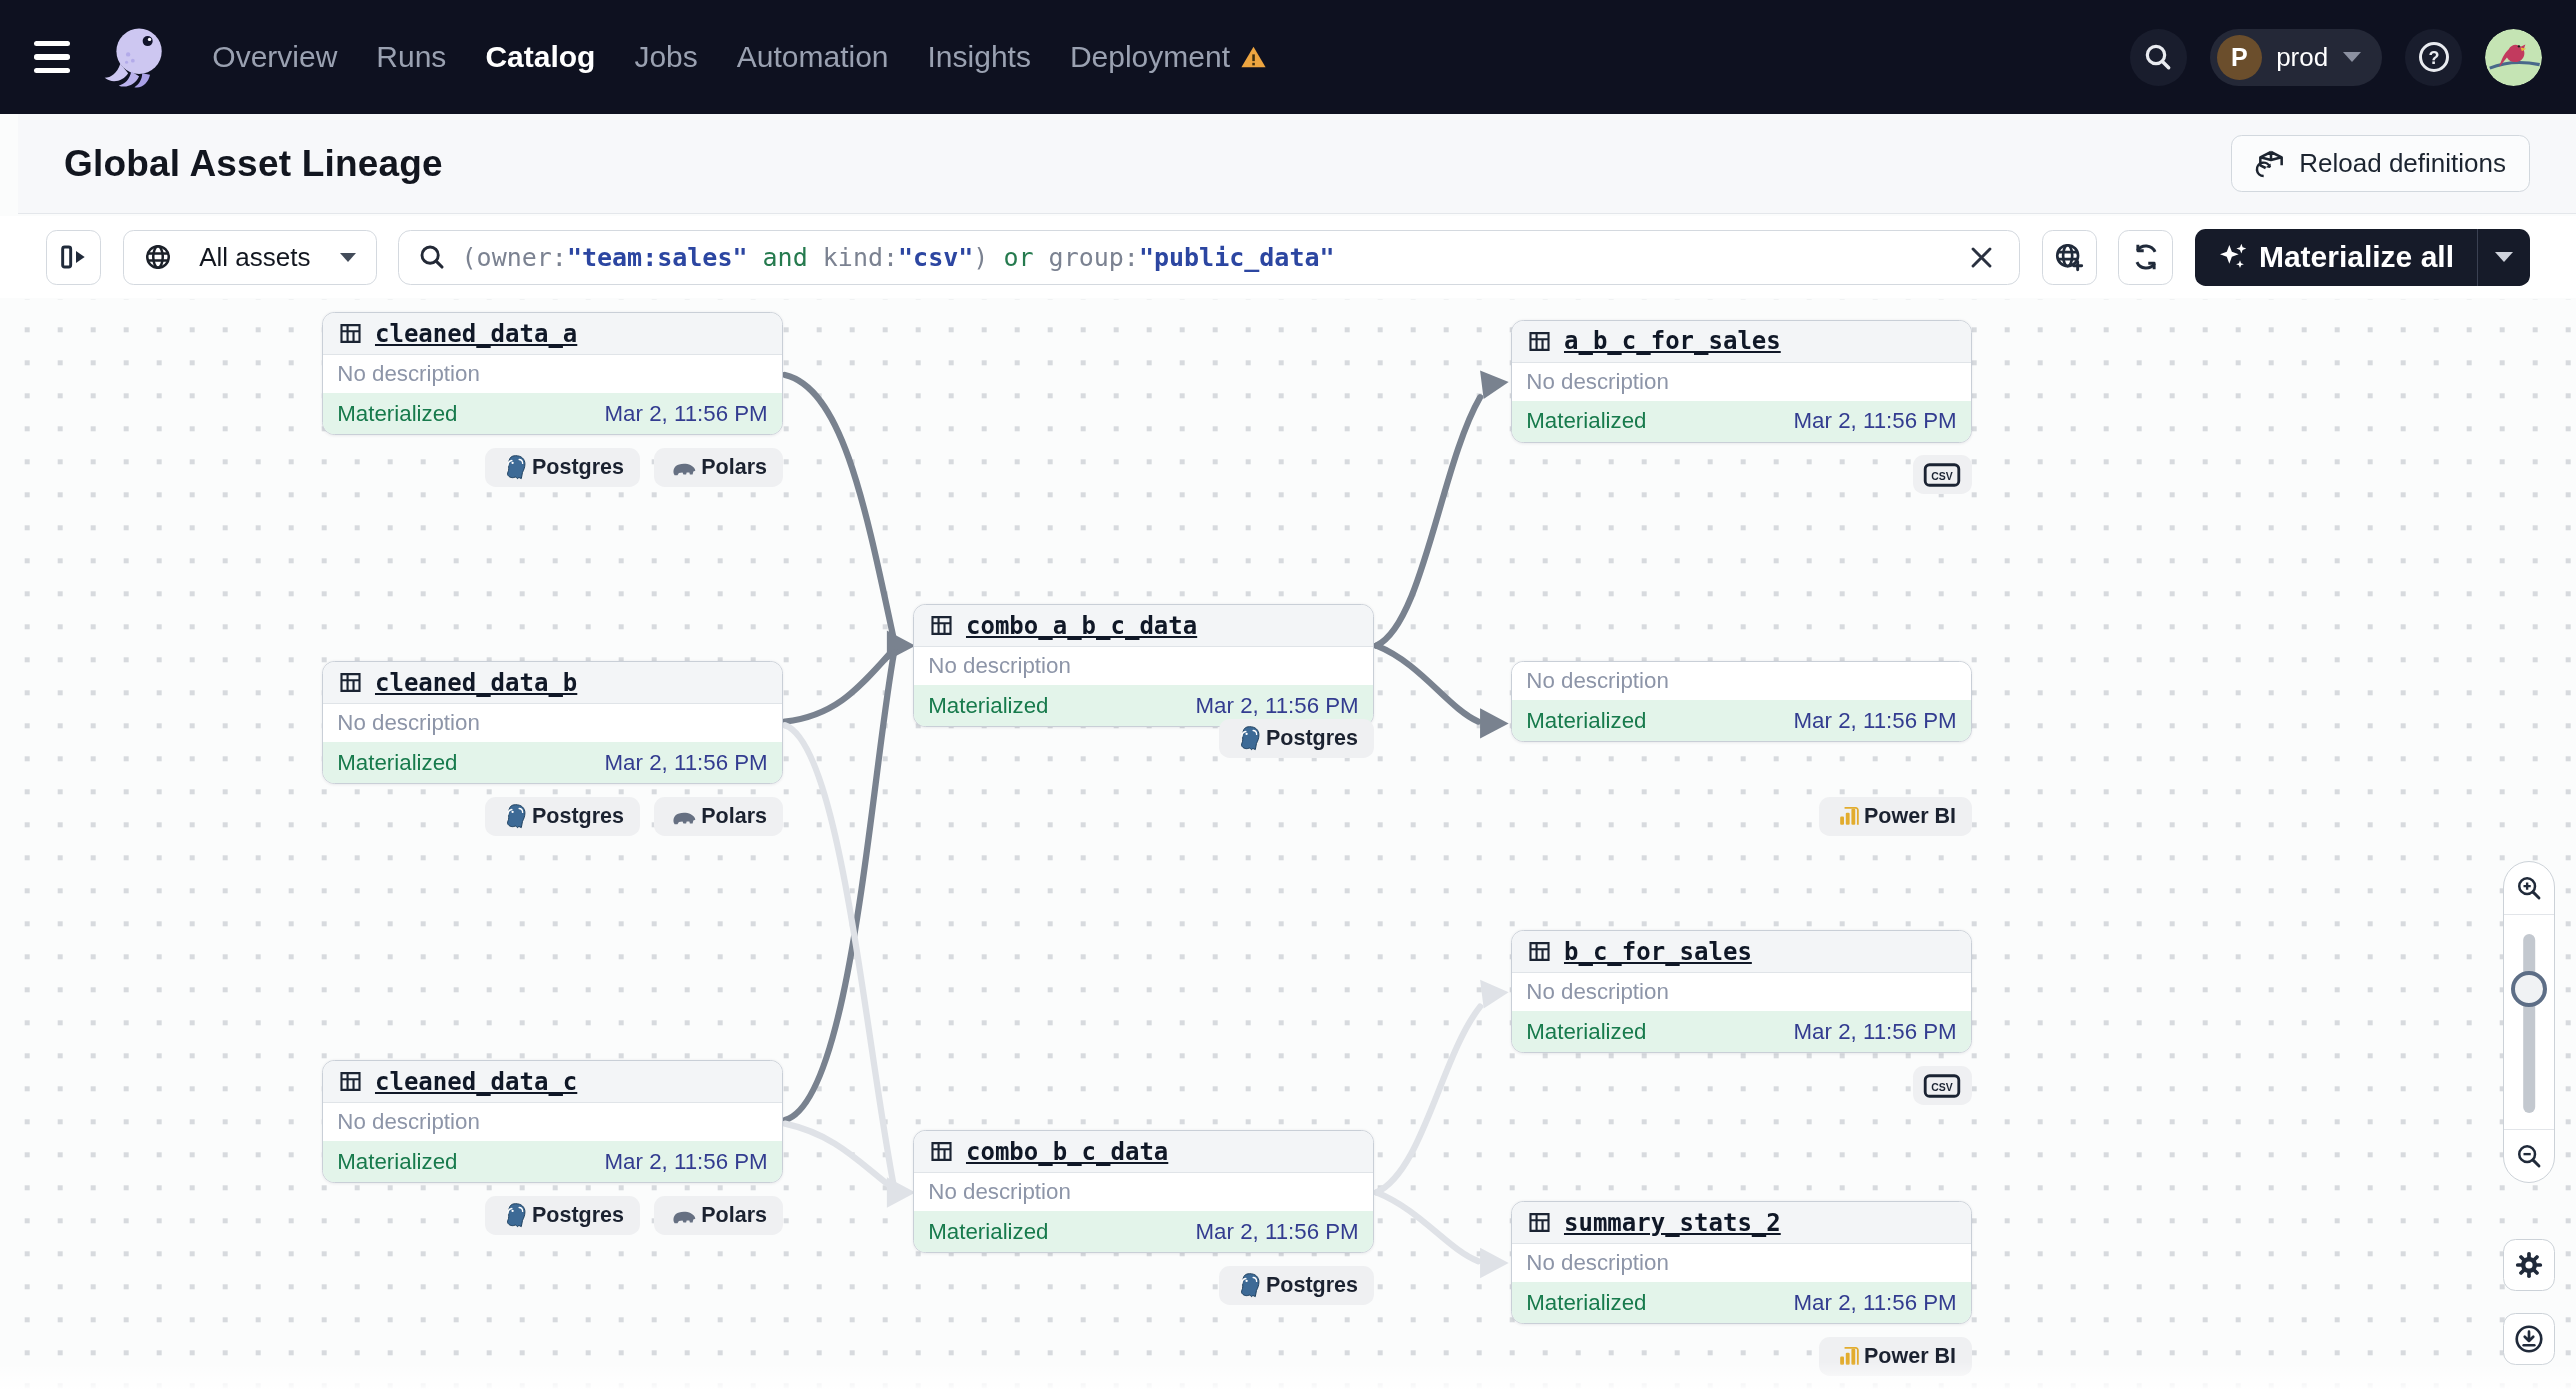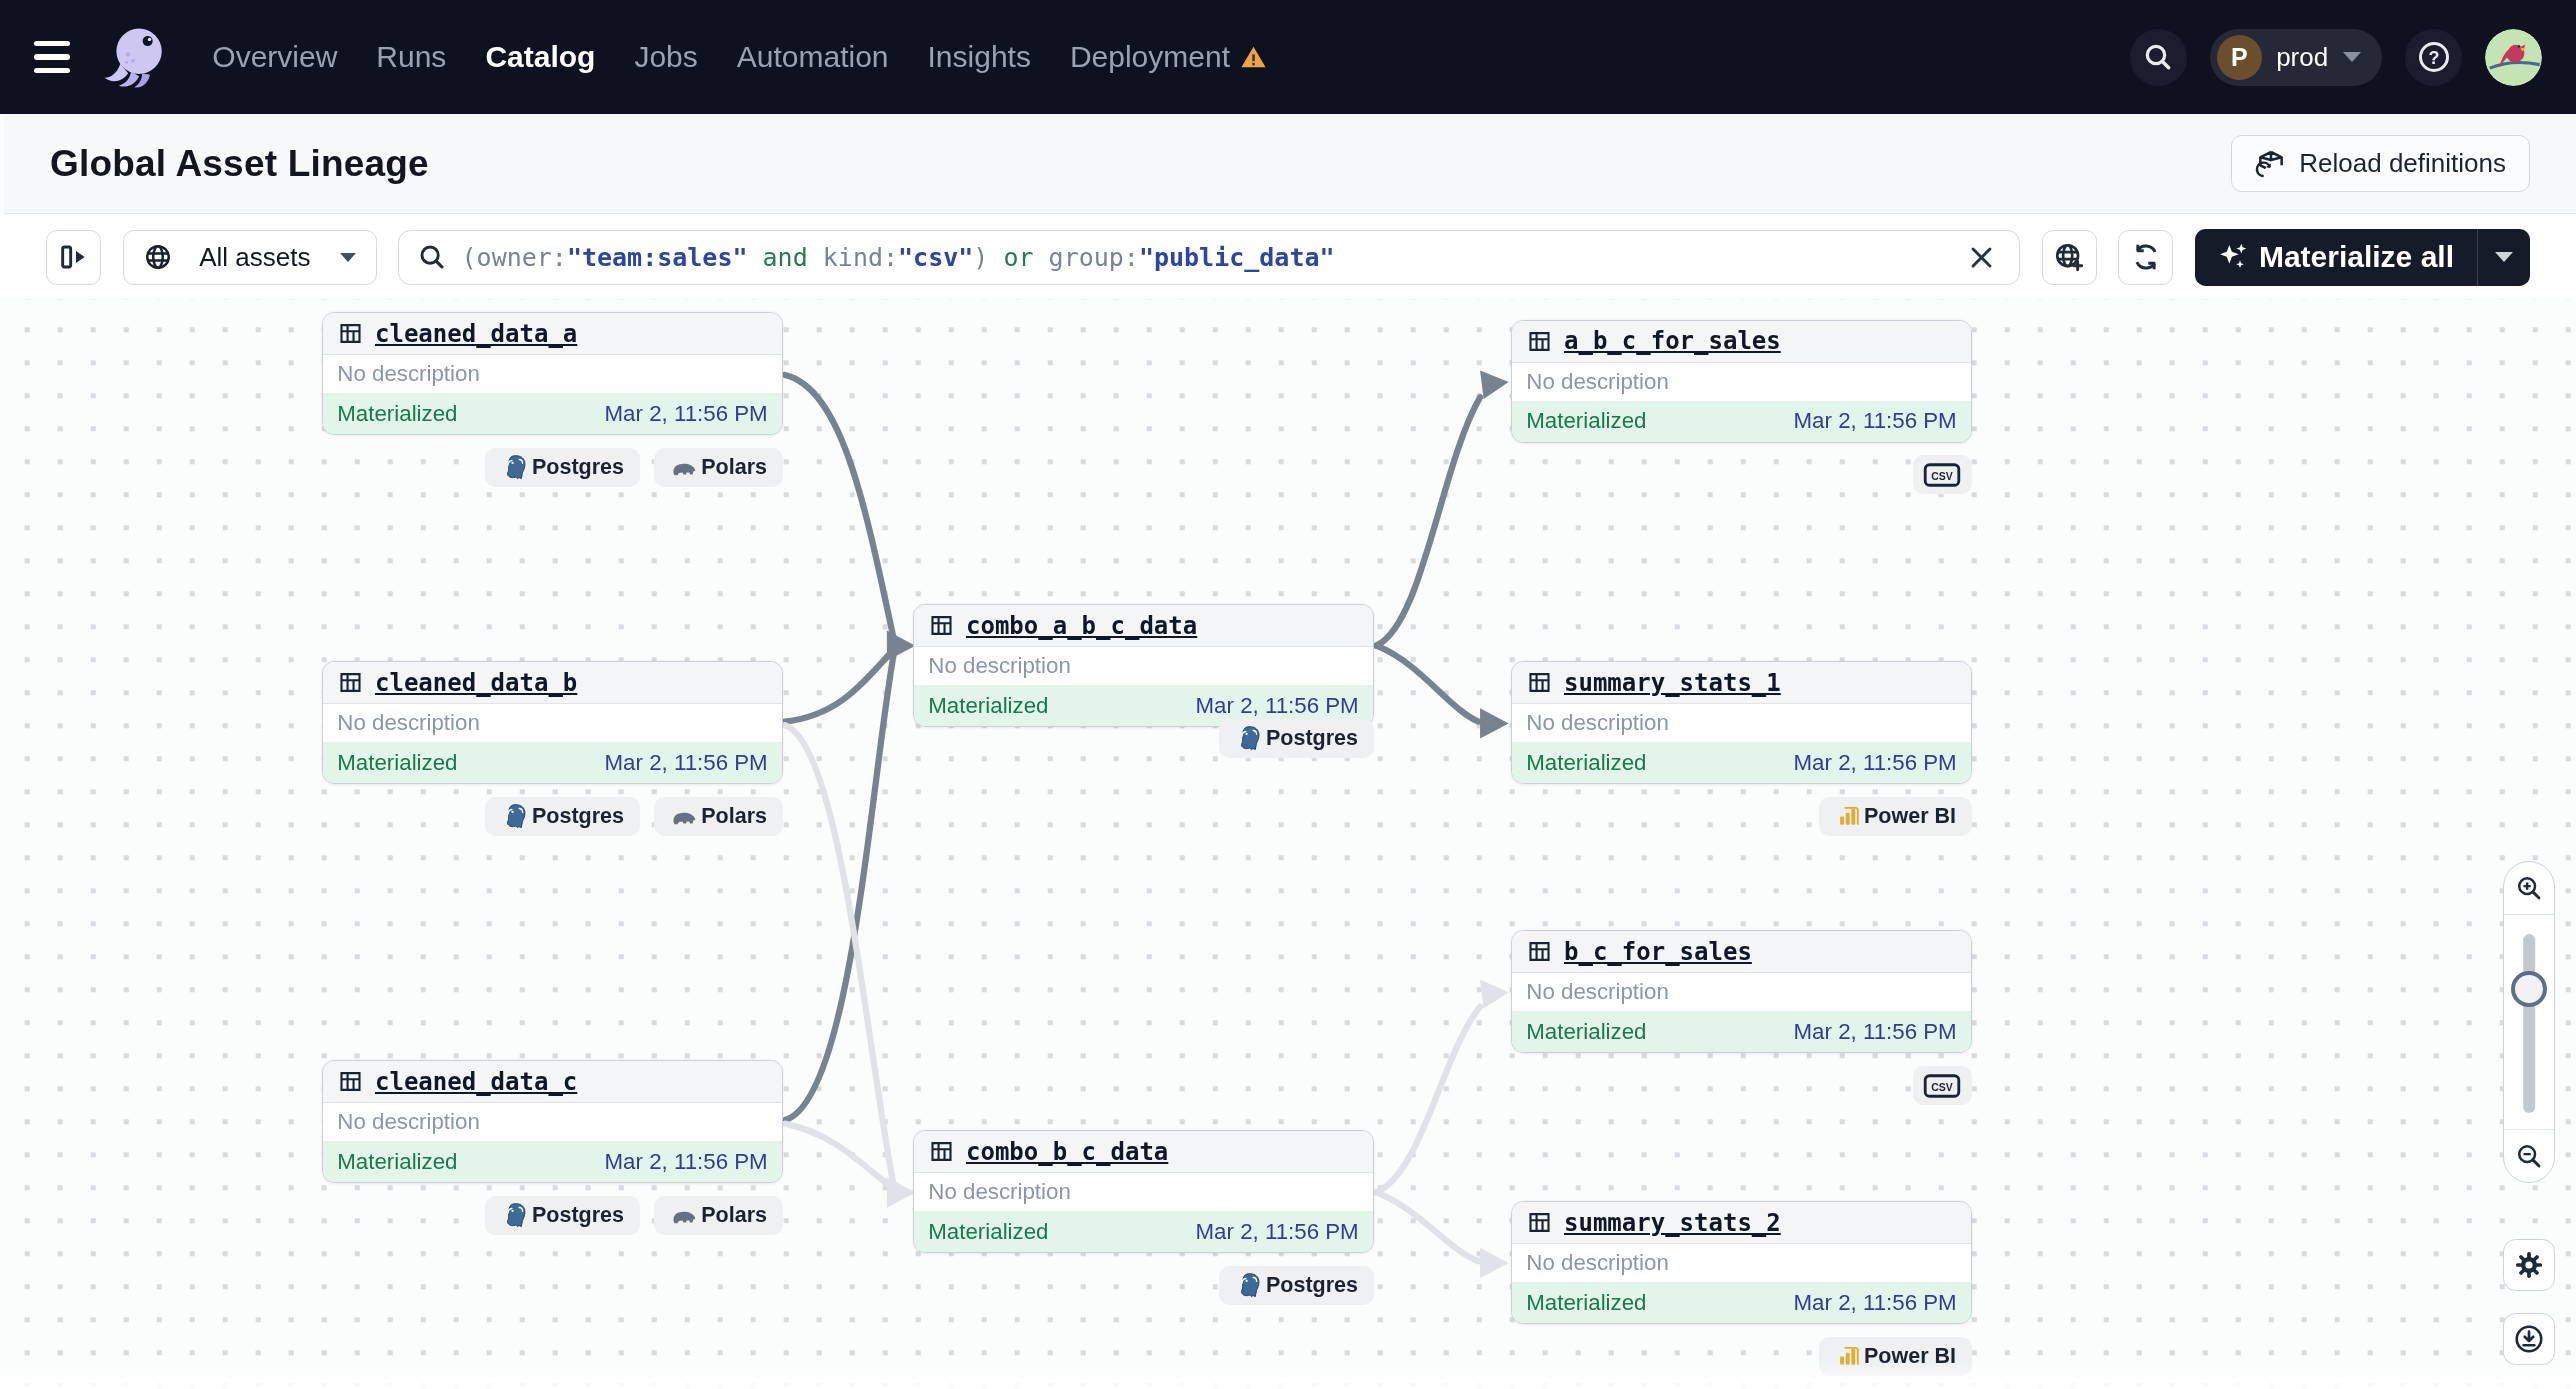--- a/index.html
+++ b/index.html
@@ -16,21 +16,21 @@
   .nav-item.active{color:#ffffff;font-weight:700;}
   .nav-right{margin-left:auto;display:flex;align-items:center;gap:23px;}
   .nav-circle{width:57px;height:57px;border-radius:50%;background:#191d2d;display:flex;align-items:center;justify-content:center;cursor:pointer;}
   .env-pill{height:57px;border-radius:30px;background:#242837;display:flex;align-items:center;gap:14.3px;padding:0 21.5px 0 7.2px;cursor:pointer;}
   .env-avatar{width:45px;height:45px;border-radius:50%;background:#6b4e2c;color:#fff;font-size:25px;font-weight:700;
               display:flex;align-items:center;justify-content:center;}
   .env-label{color:#fff;font-size:26px;}
   .caret{width:0;height:0;border-left:9px solid transparent;border-right:9px solid transparent;border-top:10.7px solid #8b90a0;}
   .avatar{width:57px;height:57px;border-radius:50%;overflow:hidden;cursor:pointer;}
   
-  .titlebar{position:absolute;top:114px;left:4px;right:0;height:100px;background:#f7f8fa;border-bottom:1.8px solid #e4e7eb;
+  .titlebar{position:absolute;top:114px;left:18px;right:0;height:100px;background:#f7f8fa;border-bottom:1.8px solid #e4e7eb;
             display:flex;align-items:center;justify-content:space-between;padding:0 46px;box-sizing:border-box;}
   .page-title{font-size:37px;font-weight:700;letter-spacing:0.2px;}
   .btn{display:flex;align-items:center;gap:12.5px;background:#fbfcfd;border:1.8px solid #d2d8de;border-radius:10.7px;
        height:57px;padding:12px 23px;font-size:26px;color:#1c2430;cursor:pointer;box-sizing:border-box;}
   
   .toolbar{position:absolute;top:216px;left:0;right:0;height:82px;background:#ffffff;display:flex;align-items:center;
            gap:21.5px;padding:0 46px;box-sizing:border-box;}
   .icon-btn{width:55px;height:55px;border:1.8px solid #d4d9df;border-radius:10.7px;background:#fff;display:flex;
             align-items:center;justify-content:center;cursor:pointer;flex:none;box-sizing:border-box;}
   .scope-btn{height:55px;border:1.8px solid #d4d9df;border-radius:10.7px;background:#fff;display:flex;align-items:center;
@@ -437,26 +437,20 @@
     </div>
     <div class="badge-row" style="left: 1511px; top: 156px;">
       <div class="kind-badge csv">
         <svg viewBox="0 0 34 22" width="38" height="24" style="font-size:24px">
           <rect x="1.6" y="1.6" width="30.8" height="18.8" rx="4" fill="none" stroke="#1b2433" stroke-width="2.6"></rect>
           <text x="17" y="15.2" text-anchor="middle" font-family="Liberation Sans, sans-serif" font-size="9.6" font-weight="bold" fill="#1b2433">CSV</text>
         </svg>
       </div>
     </div>
     <div class="asset-node" style="left: 1511px; top: 362px;">
-      <div class="an-head">
-        <svg viewBox="0 0 24 24" width="27" height="27">
-          <path d="M4 4.5h16v15H4zM4 10h16M9.4 10v9.5M14.7 10v9.5M9.4 4.5V10" fill="none" stroke="#1b2433" stroke-width="1.9"></path>
-        </svg>
-        <span class="an-name">summary_stats_1</span>
-      </div>
       <div class="an-desc">No description</div>
       <div class="an-status">
         <span class="an-mat">Materialized</span>
         <span class="an-time">Mar 2, 11:56 PM</span>
       </div>
     </div>
     <div class="badge-row" style="left: 1511px; top: 498px;">
       <div class="kind-badge">
         <svg viewBox="0 0 24 24" width="27" height="27">
           <rect x="4.6" y="12" width="3.4" height="7.4" rx="1" fill="#e2ac2e"></rect>

